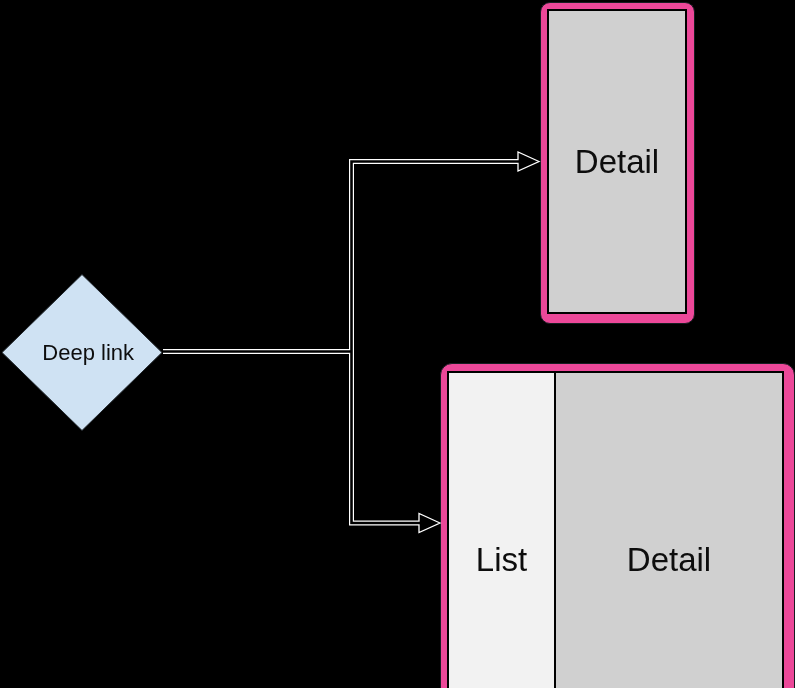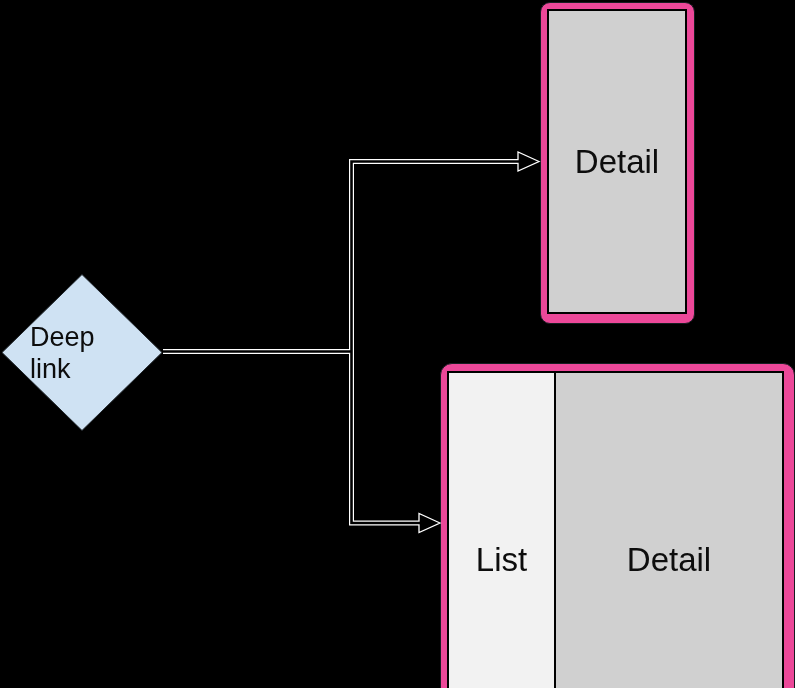--- a/index.html
+++ b/index.html
@@ -30,22 +30,22 @@
     left: 2px; top: 275px;
     width: 160px; height: 156px;
     display: flex;
     align-items: center;
     justify-content: center;
     z-index: 4;
   }
   .diamond-label-box .lbl {
     display: block;
     width: 104px;
-    text-align: left;
-    font-size: 27px;
+    text-align: right;
+    font-size: 22px;
     line-height: 1.2;
     color: #0d0d0d;
   }
   
   .frame {
     position: absolute;
     background: #ec4899;
     border: 1px solid #171d22;
     box-sizing: border-box;
     z-index: 1;

